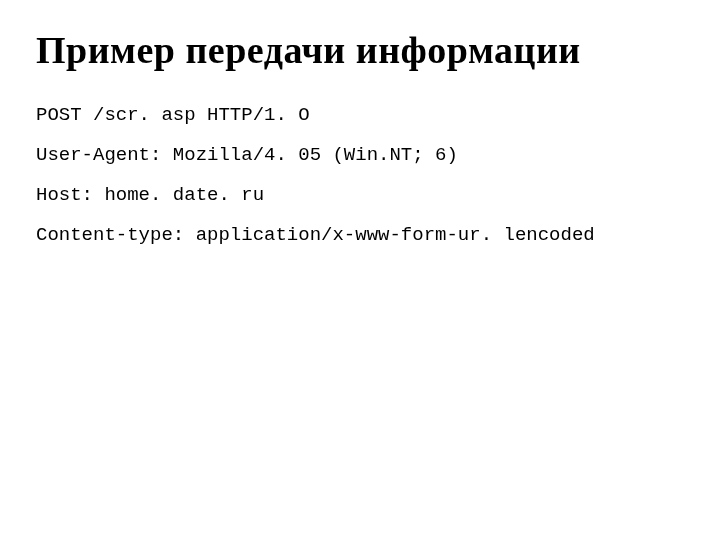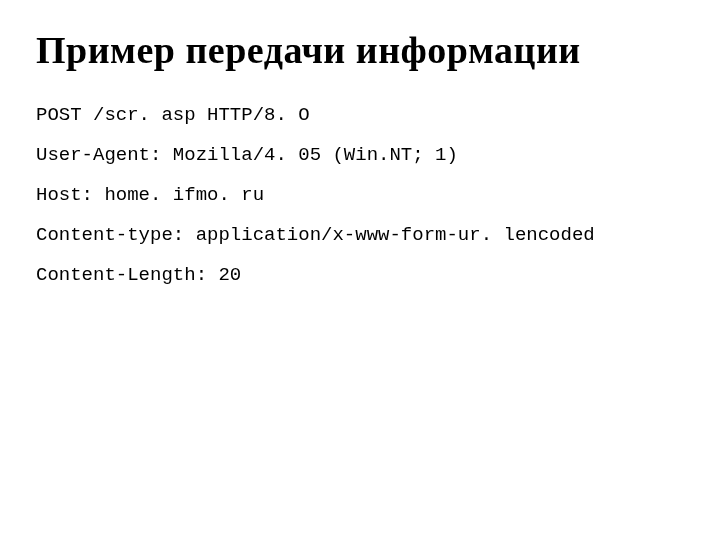--- a/index.html
+++ b/index.html
@@ -33,19 +33,18 @@
     .spacer {
       height: 20px;
     }
   </style>
 </head>
 <body>
 
 <div class="title">Пример передачи информации</div>
 
 <div class="code-block">
-  <div class="code-line">POST /scr. asp HTTP/8. O</div>
-  <div class="code-line">User-Agent: Mozilla/4. 05 (Win.NT; 1)</div>
-  <div class="code-line">Host: home. ifmo. ru</div>
+  <div class="code-line">POST /scr. asp HTTP/1. O</div>
+  <div class="code-line">User-Agent: Mozilla/4. 05 (Win.NT; 6)</div>
+  <div class="code-line">Host: home. date. ru</div>
   <div class="code-line">Content-type: application/x-www-form-ur. lencoded</div>
-  <div class="code-line">Content-Length: 20</div>
   <div class="spacer"></div>
 </div>
 
 </body></html>

